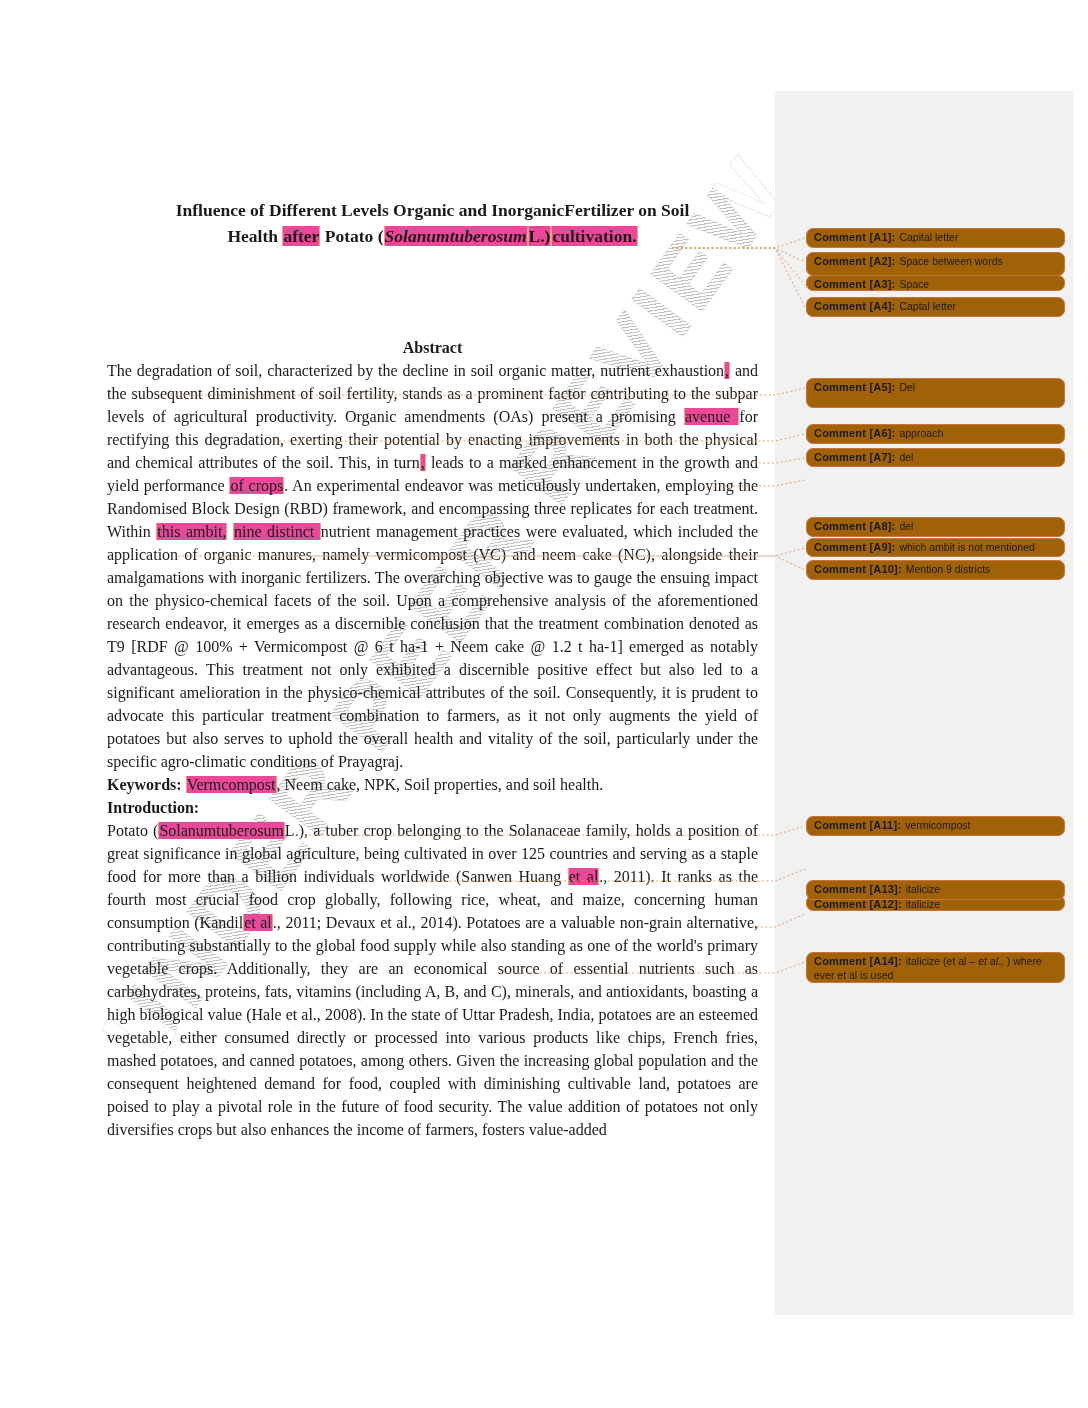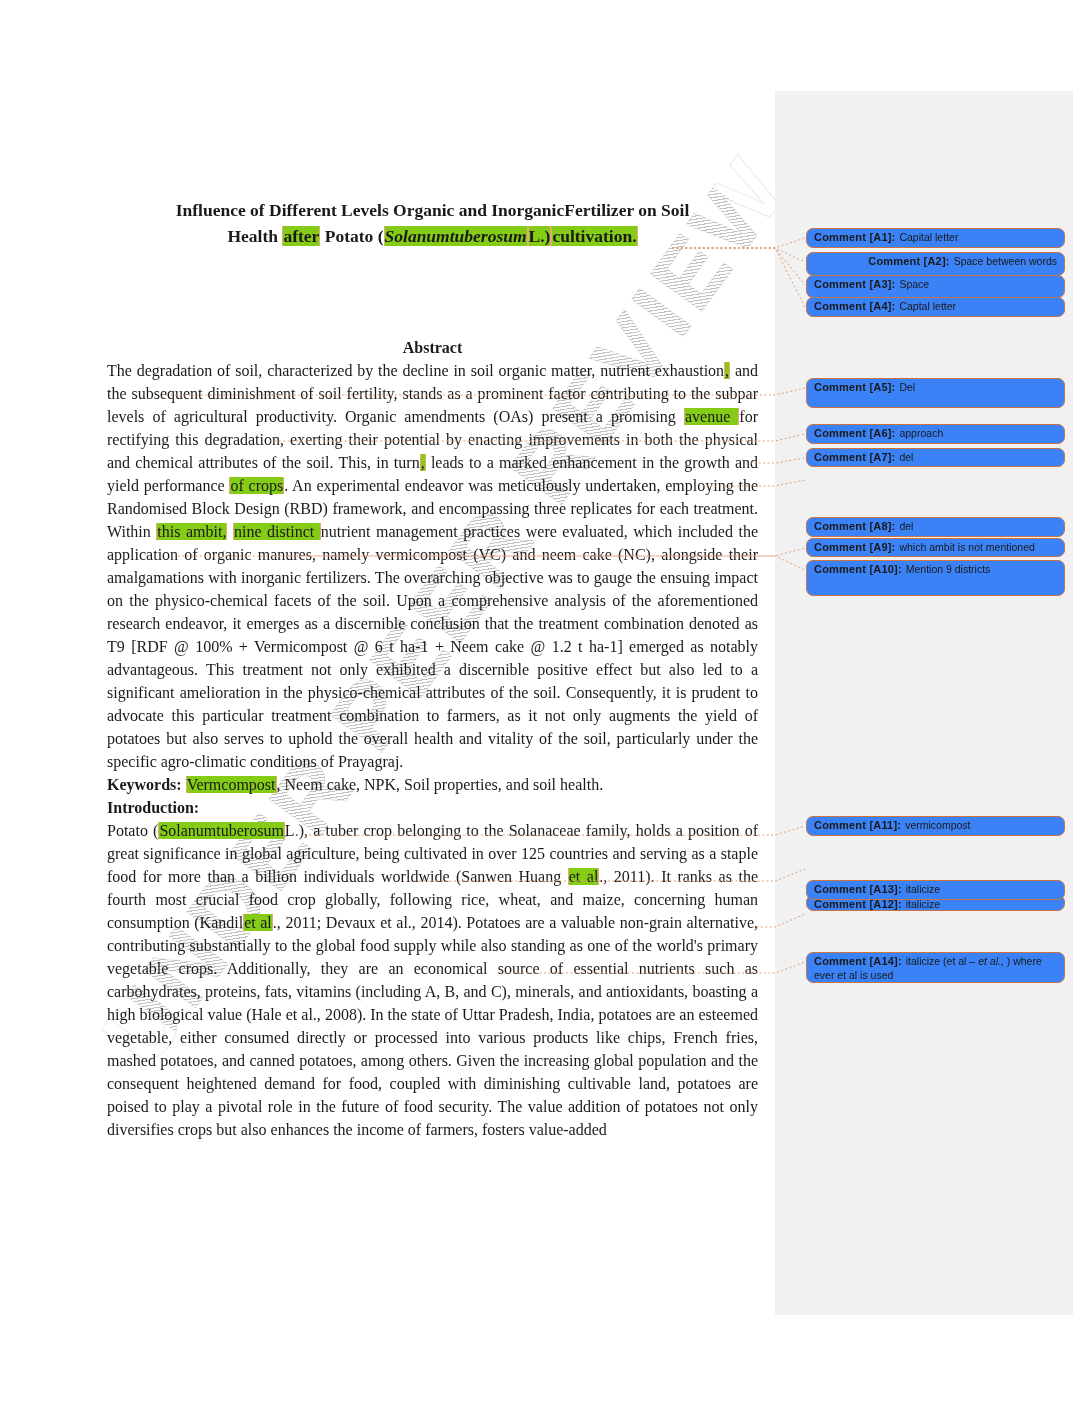--- a/index.html
+++ b/index.html
@@ -16,25 +16,25 @@
     -webkit-text-stroke:1px rgba(120,120,120,0.30);
     opacity:.5;z-index:1;pointer-events:none;}
   
   .title-block{position:absolute;left:107px;top:197px;width:651px;text-align:center;
     font-weight:bold;font-size:17.5px;line-height:26px;z-index:2;}
   .content{position:absolute;left:107px;top:336px;width:651px;font-size:16px;line-height:23px;z-index:2;}
   .center-head{text-align:center;font-weight:bold;}
   .body-para{margin:0;text-align:justify;}
   .bd{font-weight:bold;}
   .it{font-style:italic;}
-  .hl{background:#84cc16;border-left:1px solid #E5A97D;border-right:1px solid #E5A97D;}
+  .hl{background:#ec4899;border-left:1px solid #E5A97D;border-right:1px solid #E5A97D;}
   
   .markup-panel{position:absolute;left:775px;top:91px;width:298px;height:1224px;background:#F1F1F1;z-index:3;}
   .comment-box{position:absolute;left:806px;width:259px;box-sizing:border-box;
-    background:#3b82f6;border:1.4px solid #CC7440;border-radius:7px;padding:2px 7px 1px 7px;
+    background:#a16207;border:1.4px solid #CC7440;border-radius:7px;padding:2px 7px 1px 7px;
     font-family:"Liberation Sans",sans-serif;font-size:10.5px;line-height:13.5px;color:#1a1a1a;
     overflow:hidden;z-index:5;}
   .comment-label{font-weight:bold;font-size:11px;letter-spacing:.2px;margin-right:4px;}
   #leader-svg{position:absolute;left:0;top:0;z-index:6;pointer-events:none;}
 </style>
 </head>
 <body>
 
 <div class="page">
 
@@ -50,29 +50,29 @@
     <p class="body-para"><span>The degradation of soil, characterized by the decline in soil organic matter, nutrient exhaustion</span><span class="hl">,</span><span> and the subsequent diminishment of soil fertility, stands as a prominent factor contributing to the subpar levels of agricultural productivity. Organic amendments (OAs) present a promising </span><span class="hl">avenue </span><span>for rectifying this degradation, exerting their potential by enacting improvements in both the physical and chemical attributes of the soil. This, in turn</span><span class="hl">,</span><span> leads to a marked enhancement in the growth and yield performance </span><span class="hl">of crops</span><span>. An experimental endeavor was meticulously undertaken, employing the Randomised Block Design (RBD) framework, and encompassing three replicates for each treatment. Within </span><span class="hl">this ambit,</span><span> </span><span class="hl">nine distinct </span><span>nutrient management practices were evaluated, which included the application of organic manures, namely vermicompost (VC) and neem cake (NC), alongside their amalgamations with inorganic fertilizers. The overarching objective was to gauge the ensuing impact on the physico-chemical facets of the soil. Upon a comprehensive analysis of the aforementioned research endeavor, it emerges as a discernible conclusion that the treatment combination denoted as T9 [RDF @ 100% + Vermicompost @ 6 t ha-1 + Neem cake @ 1.2 t ha-1] emerged as notably advantageous. This treatment not only exhibited a discernible positive effect but also led to a significant amelioration in the physico-chemical attributes of the soil. Consequently, it is prudent to advocate this particular treatment combination to farmers, as it not only augments the yield of potatoes but also serves to uphold the overall health and vitality of the soil, particularly under the specific agro-climatic conditions of Prayagraj.</span></p>
     <p class="body-para"><span class="bd">Keywords: </span><span class="hl">Vermcompost</span><span>, Neem cake, NPK, Soil properties, and soil health.</span></p>
     <p class="body-para bd">Introduction:</p>
     <p class="body-para"><span>Potato (</span><span class="hl">Solanumtuberosum</span><span>L.), a tuber crop belonging to the Solanaceae family, holds a position of great significance in global agriculture, being cultivated in over 125 countries and serving as a staple food for more than a billion individuals worldwide (Sanwen Huang </span><span class="hl">et al</span><span>., 2011). It ranks as the fourth most crucial food crop globally, following rice, wheat, and maize, concerning human consumption (Kandil</span><span class="hl">et al</span><span>., 2011; Devaux et al., 2014). Potatoes are a valuable non-grain alternative, contributing substantially to the global food supply while also standing as one of the world's primary vegetable crops. Additionally, they are an economical source of essential nutrients such as carbohydrates, proteins, fats, vitamins (including A, B, and C), minerals, and antioxidants, boasting a high biological value (Hale et al., 2008). In the state of Uttar Pradesh, India, potatoes are an esteemed vegetable, either consumed directly or processed into various products like chips, French fries, mashed potatoes, and canned potatoes, among others. Given the increasing global population and the consequent heightened demand for food, coupled with diminishing cultivable land, potatoes are poised to play a pivotal role in the future of food security. The value addition of potatoes not only diversifies crops but also enhances the income of farmers, fosters value-added</span></p>
   </div>
 
   <div class="markup-panel"></div>
 
   <div id="comments-layer">
       <div class="comment-box" style="top: 228px; height: 20px;"><span class="comment-label">Comment [A1]:</span><span>Capital letter</span></div>
-      <div class="comment-box" style="top: 252px; height: 24px; text-align: right;"><span class="comment-label">Comment [A2]:</span><span>Space between words</span></div>
-      <div class="comment-box" style="top: 275px; height: 23px;"><span class="comment-label">Comment [A3]:</span><span>Space</span></div>
+      <div class="comment-box" style="top: 252px; height: 24px;"><span class="comment-label">Comment [A2]:</span><span>Space between words</span></div>
+      <div class="comment-box" style="top: 275px; height: 16px;"><span class="comment-label">Comment [A3]:</span><span>Space</span></div>
       <div class="comment-box" style="top: 297px; height: 20px;"><span class="comment-label">Comment [A4]:</span><span>Captal letter</span></div>
       <div class="comment-box" style="top: 378px; height: 30px;"><span class="comment-label">Comment [A5]:</span><span>Del</span></div>
       <div class="comment-box" style="top: 424px; height: 20px;"><span class="comment-label">Comment [A6]:</span><span>approach</span></div>
       <div class="comment-box" style="top: 448px; height: 19px; border-radius: 7px;"><span class="comment-label">Comment [A7]:</span><span>del</span></div>
       <div class="comment-box" style="top: 470px; height: 20px; margin-top: 47px;"><span class="comment-label">Comment [A8]:</span><span>del</span></div>
       <div class="comment-box" style="top: 538px; height: 19px;"><span class="comment-label">Comment [A9]:</span><span>which ambit is not mentioned</span></div>
-      <div class="comment-box" style="top: 560px; height: 36px;"><span class="comment-label">Comment [A10]:</span><span>Mention 9 districts</span></div>
+      <div class="comment-box" style="top: 560px; height: 20px;"><span class="comment-label">Comment [A10]:</span><span>Mention 9 districts</span></div>
       <div class="comment-box" style="top: 816px; height: 20px;"><span class="comment-label">Comment [A11]:</span><span>vermicompost</span></div>
       <div class="comment-box" style="top: 895px; height: 16px;"><span class="comment-label">Comment [A12]:</span><span>italicize</span></div>
       <div class="comment-box" style="top: 880px; height: 20px;"><span class="comment-label">Comment [A13]:</span><span>italicize</span></div>
       <div class="comment-box" style="top: 952px; height: 31px;"><span class="comment-label">Comment [A14]:</span><span>italicize (et al – </span><span class="it">et al., </span><span>) where ever et al is used</span></div>
     </div>
 
   <svg id="leader-svg" width="1088" height="1408" viewBox="0 0 1088 1408">
       <polyline points="672,248 775,248 805,238" fill="none" stroke="#DFA077" stroke-width="1" stroke-dasharray="2 2.4"></polyline>
       <polyline points="672,248 775,248 805,262" fill="none" stroke="#DFA077" stroke-width="1" stroke-dasharray="2 2.4"></polyline>
       <polyline points="672,248 775,248 805,285" fill="none" stroke="#DFA077" stroke-width="1" stroke-dasharray="2 2.4"></polyline>

